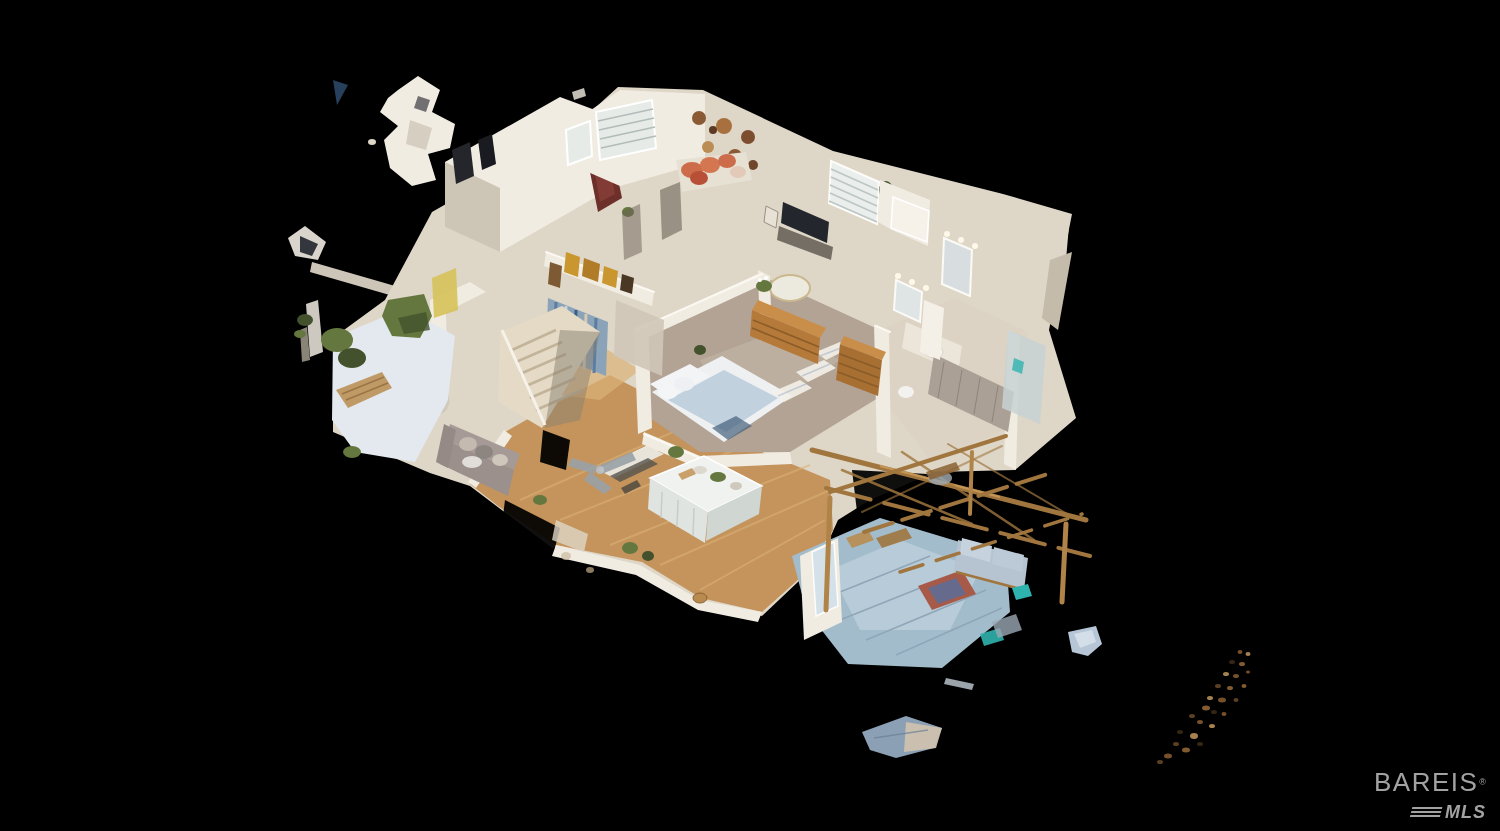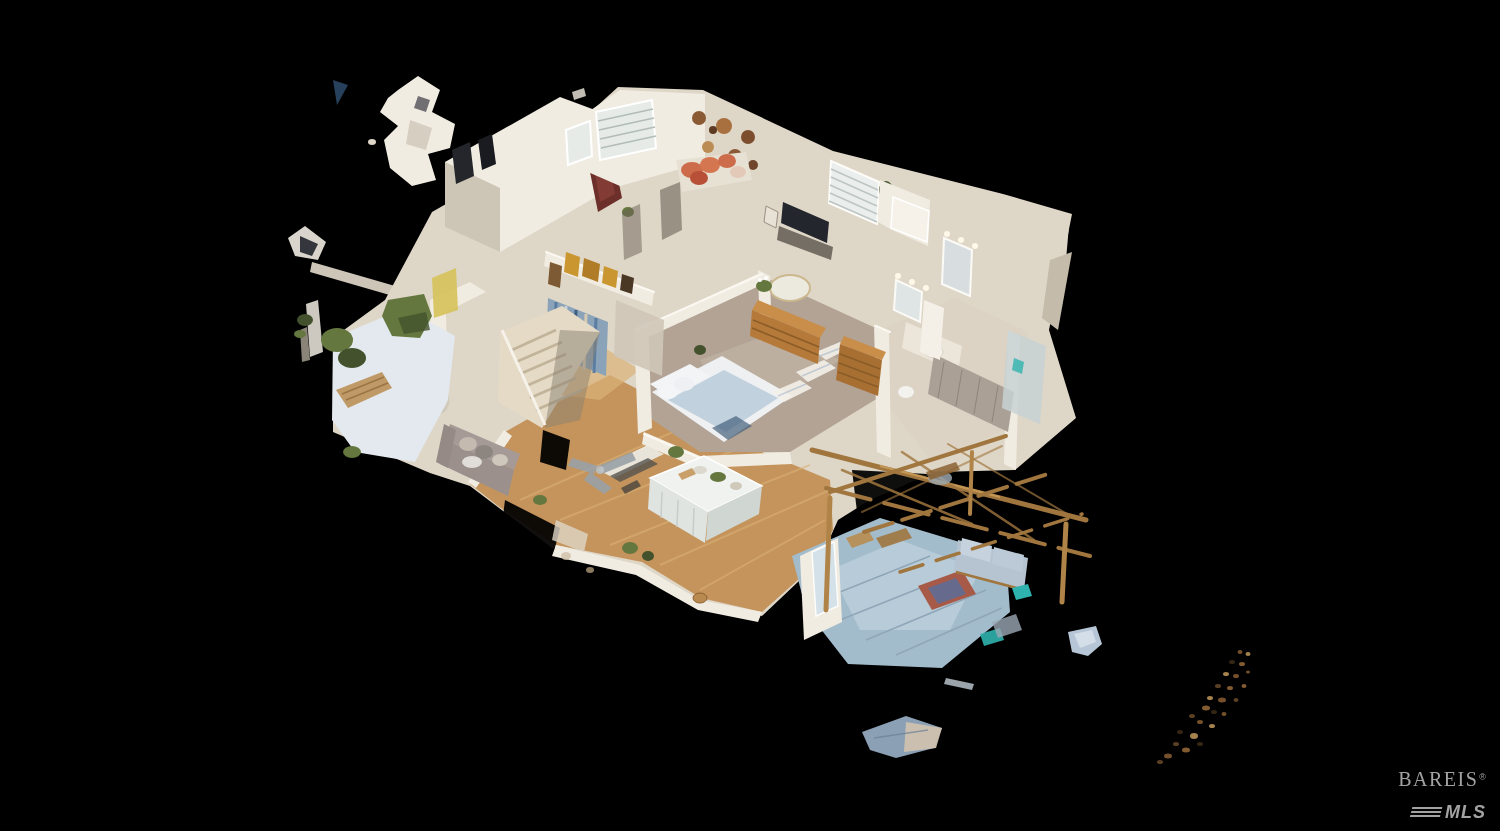--- a/index.html
+++ b/index.html
@@ -16,23 +16,23 @@
   .patio{fill:var(--patio-blue,#a3bccc);} .patio-l{fill:var(--patio-blue-light,#c4d6e0);}
   .green{fill:var(--greenery,#64773e);} .green-d{fill:var(--greenery-dark,#43522d);}
   .teal{fill:var(--teal-accent,#2fb3ae);} .maroon{fill:var(--maroon-art,#6c2f2a);}
   .denim{fill:var(--denim-blue,#8ba3b8);} .gold{fill:var(--gold-bag,#c9962f);}
   .couch{fill:var(--couch-gray,#9b908c);}
   .perg{stroke:var(--pergola-wood,#a0763e);stroke-linecap:round;fill:none;}
   .edge{stroke:#fbf8f2;stroke-width:2;fill:none;stroke-linecap:round;}
 
   
   .watermark{position:absolute;right:14px;bottom:10px;text-align:right;color:var(--watermark-gray,#c6c6c6);opacity:.82;line-height:1;}
-  .wm-brand{font-family:Liberation Serif, serif;font-size:20px;letter-spacing:1.5px;}
+  .wm-brand{font-family:Liberation Sans, sans-serif;font-size:26px;letter-spacing:1.5px;}
   .wm-reg{font-size:9px;vertical-align:super;margin-left:1px;}
-  .wm-row2{display:flex;align-items:center;justify-content:flex-end;margin-top:14px;}
+  .wm-row2{display:flex;align-items:center;justify-content:flex-end;margin-top:8px;}
   .wm-bars{display:inline-block;width:30px;height:11px;margin-right:4px;
     background:repeating-linear-gradient(to bottom,currentColor 0 2px,transparent 2px 4px);
     transform:skewX(-14deg);}
   .wm-mls{font-family:"Liberation Sans",sans-serif;font-weight:bold;font-style:italic;font-size:18px;letter-spacing:1px;}
 </style>
 </head>
 <body>
 
 <div class="stage">
 <svg width="1500" height="831" viewBox="0 0 1500 831" xmlns="http://www.w3.org/2000/svg">

